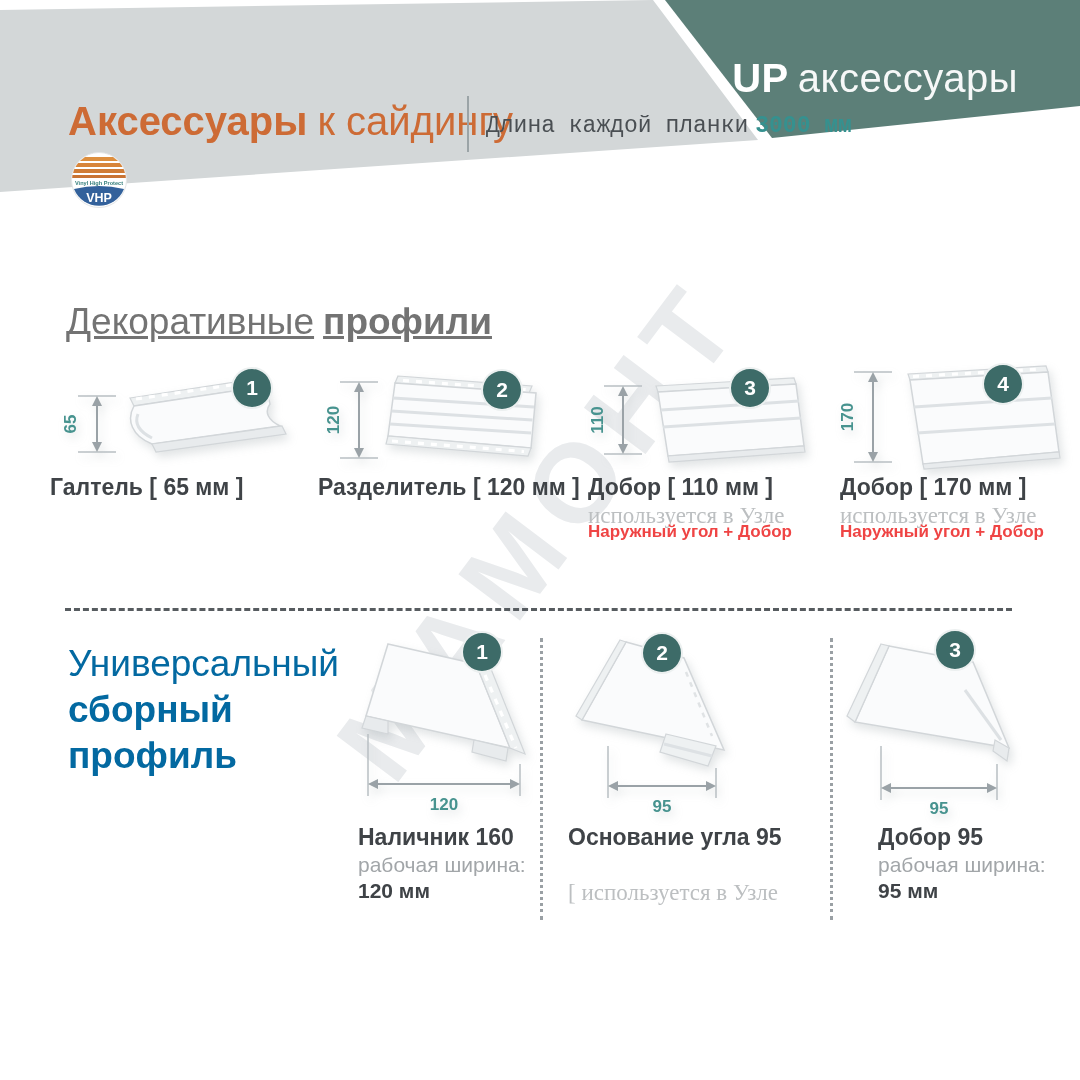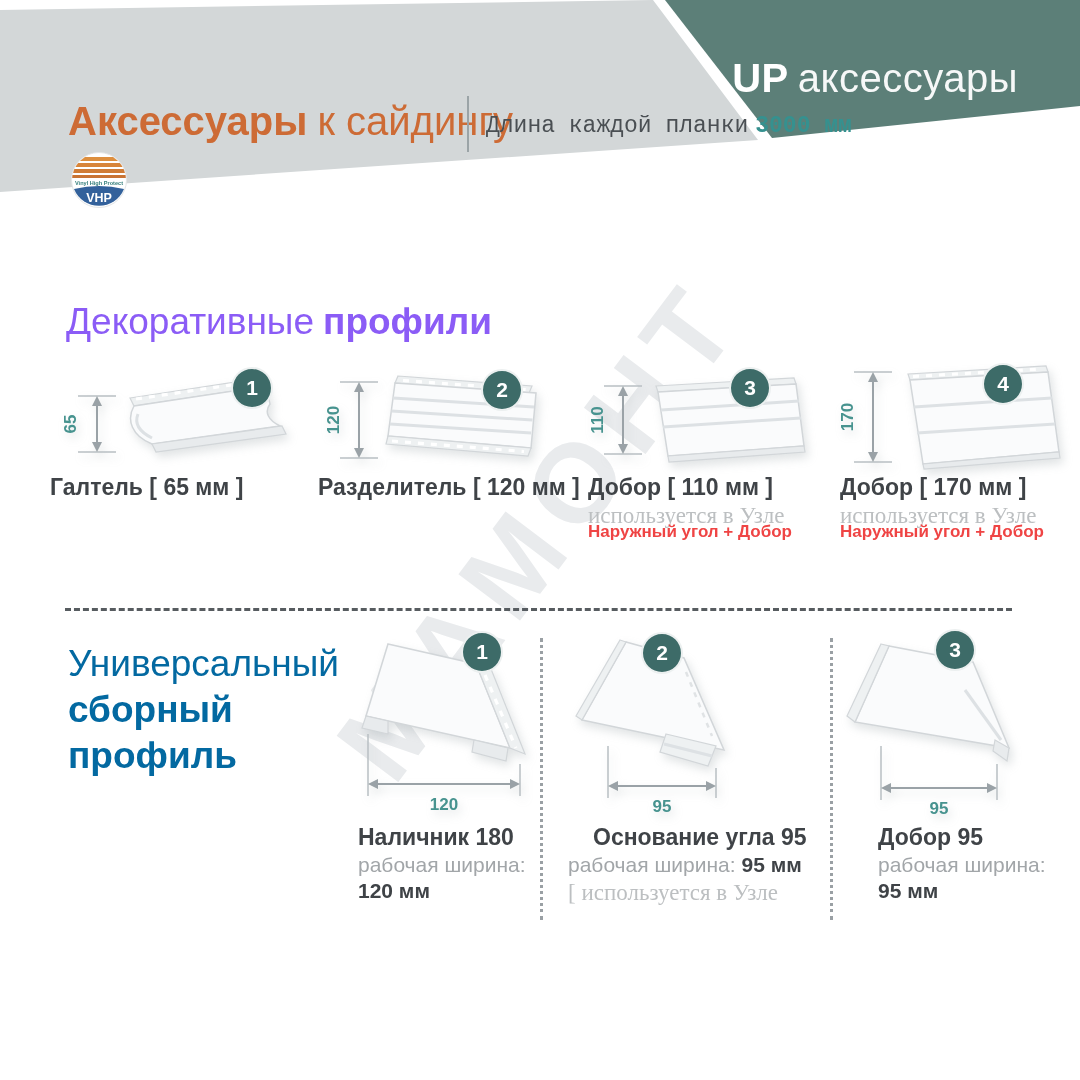--- a/index.html
+++ b/index.html
@@ -22,21 +22,21 @@
   
   .vhp-logo{position:absolute;left:70px;top:151px;z-index:2;width:58px;height:58px;}
   .vhp-note{position:absolute;left:138px;top:161px;z-index:2;width:580px;
             font-size:22px;line-height:29px;font-weight:700;color:#3b3f42;}
   .vhp-note b{color:#35918f;margin-right:6px;}
   
   .watermark{position:absolute;left:540px;top:530px;z-index:1;
              transform:translate(-50%,-50%) rotate(-53deg);
              font-size:112px;font-weight:700;letter-spacing:14px;color:#e9ebed;white-space:nowrap;}
   
-  .sec1-title{position:absolute;left:66px;top:301px;z-index:2;font-size:37px;color:#8b5cf6;white-space:nowrap;}
+  .sec1-title{position:absolute;left:66px;top:301px;z-index:2;font-size:37px;color:#737373;white-space:nowrap;text-decoration:underline;}
   .sec1-title span{font-weight:400;}
   .sec1-title b{font-weight:700;margin-left:9px;}
   .sec2-title{position:absolute;left:68px;top:641px;z-index:2;font-size:37px;line-height:46px;color:#0369a1;}
   .sec2-title .l1{font-weight:400;}
   .sec2-title .l2,.sec2-title .l3{font-weight:700;}
   
   .card{position:absolute;z-index:2;}
   .badge{position:absolute;width:38px;height:38px;border-radius:50%;background:#3d6b68;
          border:2px solid rgba(255,255,255,.9);color:#fff;font-size:21px;font-weight:700;
          display:flex;align-items:center;justify-content:center;z-index:3;}
@@ -215,21 +215,21 @@
         <polygon class="lip" points="116,112 150,120 148,133 114,124"></polygon>
       </g>
       <line class="ext" x1="10" y1="106" x2="10" y2="168"></line>
         <line class="ext" x1="162" y1="136" x2="162" y2="168"></line>
       <line class="dim" x1="17" y1="156" x2="155" y2="156"></line>
       <path class="arrowhead" d="M10,156 L20,151 L20,161 Z"></path>
         <path class="arrowhead" d="M162,156 L152,151 L152,161 Z"></path>
       <text class="dimnum" text-anchor="middle" x="86" y="182">120</text>
     </svg>
     <div class="badge" style="left:103px;top:3px;">1</div>
-    <div class="p-name" style="top:196px;">Наличник 180</div>
+    <div class="p-name" style="top:196px;">Наличник 160</div>
     <div class="p-width" style="top:225px;">рабочая ширина:</div>
     <div class="p-widthval" style="top:251px;">120 мм</div>
   </div>
 
   <div class="card" style="left:568px;top:628px;width:250px;height:300px;">
     <svg class="profile-svg" width="200" height="195" viewBox="0 0 200 195">
       <g>
         <polygon class="face" points="58,14 116,30 156,122 14,92"></polygon>
         <polygon class="strip" points="52,12 58,14 14,92 8,88"></polygon>
         <line class="slots-dark" x1="118" y1="44" x2="144" y2="108"></line>
@@ -237,24 +237,21 @@
         <line class="groove" x1="96" y1="116" x2="144" y2="128"></line>
       </g>
       <line class="ext" x1="40" y1="118" x2="40" y2="170"></line>
         <line class="ext" x1="148" y1="140" x2="148" y2="170"></line>
       <line class="dim" x1="47" y1="158" x2="141" y2="158"></line>
       <path class="arrowhead" d="M40,158 L50,153 L50,163 Z"></path>
         <path class="arrowhead" d="M148,158 L138,153 L138,163 Z"></path>
       <text class="dimnum" text-anchor="middle" x="94" y="184">95</text>
     </svg>
     <div class="badge" style="left:73px;top:4px;">2</div>
-    <div class="p-name" style="top:196px;margin-left:25px;">Основание угла 95</div>
-    <div class="p-width" style="top:225px;">
-      <span>рабочая ширина:</span><b>95 мм</b>
-    </div>
+    <div class="p-name" style="top:196px;">Основание угла 95</div>
     <div class="p-note1" style="top:252px;">[ используется в Узле</div>
   </div>
 
   <div class="card" style="left:845px;top:628px;width:210px;height:300px;">
     <svg class="profile-svg" width="200" height="195" viewBox="0 0 200 195">
       <g>
         <polygon class="face" points="44,18 128,34 164,120 10,94"></polygon>
         <polygon class="strip" points="36,16 44,18 10,94 2,88"></polygon>
         <line class="groove" x1="120" y1="62" x2="156" y2="112"></line>
         <polygon class="lip" points="150,112 164,120 162,133 148,123"></polygon>

